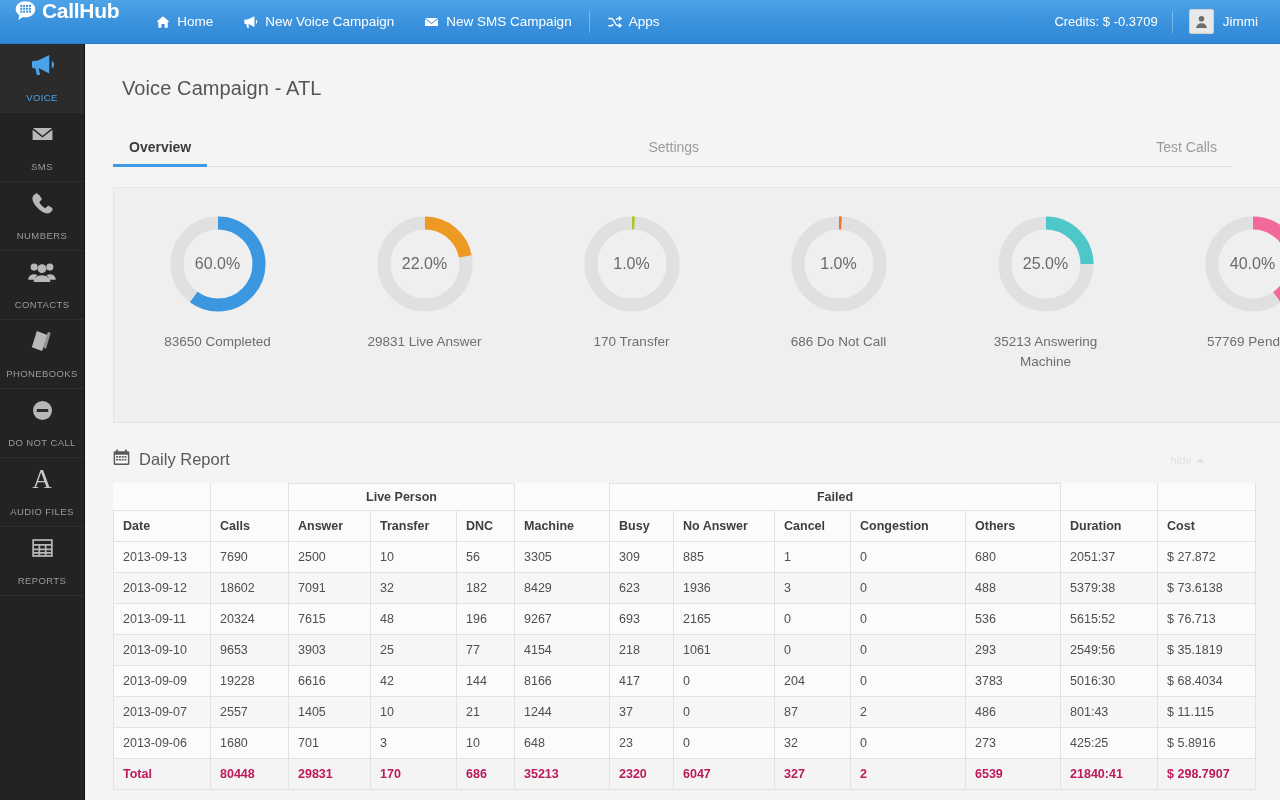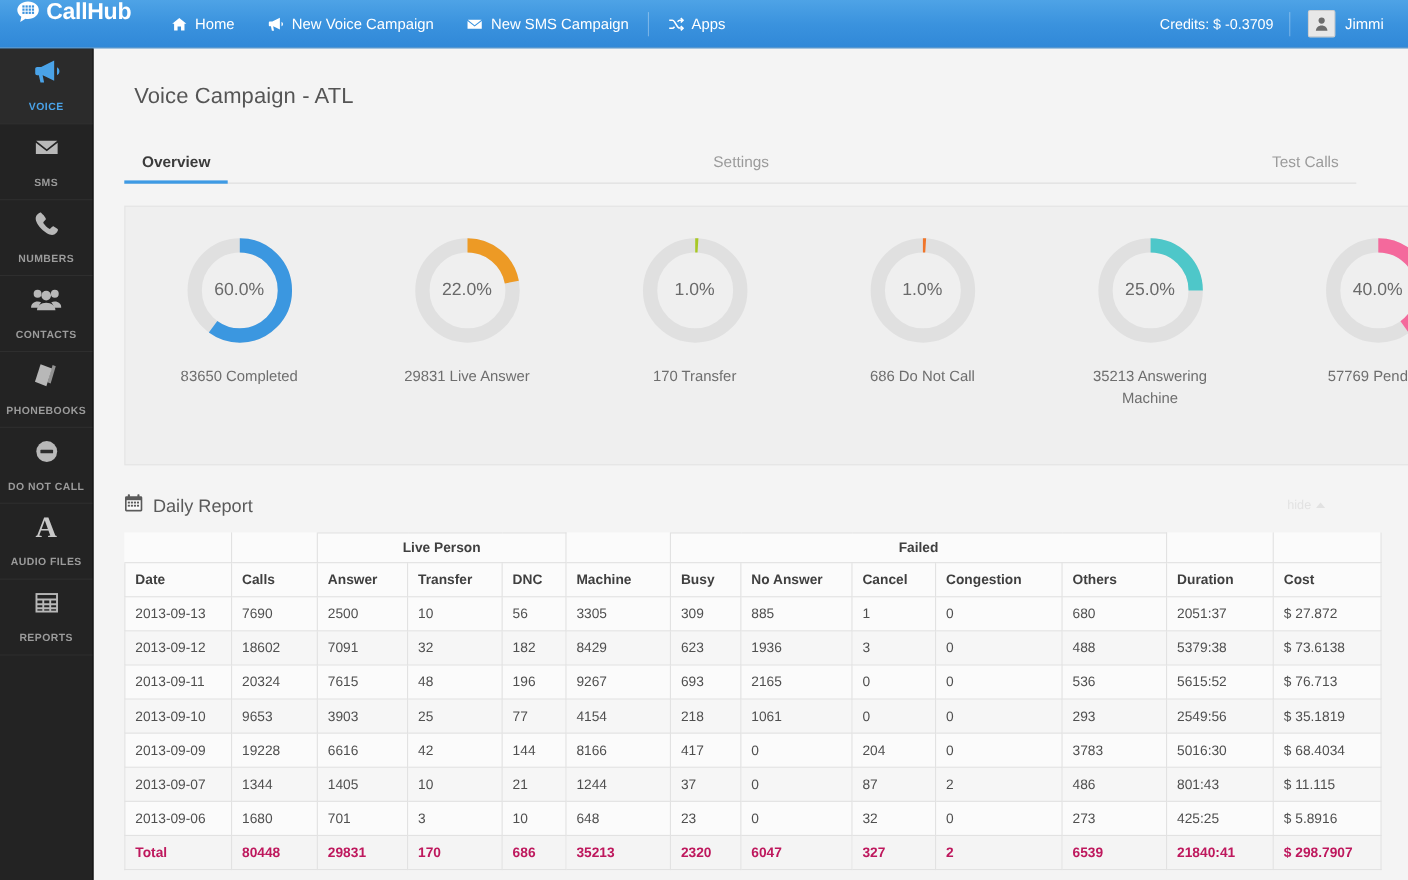--- a/index.html
+++ b/index.html
@@ -53,21 +53,21 @@
   
   .sidebar {
     position: absolute; top: 44px; left: 0; width: 85px; height: 756px;
     background: #232323; border-right: 1px solid #111; z-index: 20;
   }
   .side-item {
     height: 69px; width: 84px;
     display: flex; flex-direction: column;
     align-items: center; justify-content: center; gap: 16px;
     border-bottom: 1px solid #2e2e2e;
-    color: #9a9a9a; cursor: pointer; text-align: center; font-weight: bold;
+    color: #9a9a9a; cursor: pointer; text-align: center;
   }
   .side-item.active { background: #2b2b2b; color: #4aa3e8; }
   .side-item.active .side-label { color: #4aa3e8; }
   .side-icon { height: 24px; display: flex; align-items: center; justify-content: center; }
   .side-label { font-size: 9.5px; letter-spacing: 0.4px; color: #9b9b9b; line-height: 1; }
 
   
   .main {
     position: absolute; top: 44px; left: 85px;
     width: 1195px; height: 756px; background: #f4f4f4;
@@ -529,21 +529,21 @@
           <td>417</td>
           <td>0</td>
           <td>204</td>
           <td>0</td>
           <td>3783</td>
           <td>5016:30</td>
           <td>$ 68.4034</td>
         </tr>
         <tr>
           <td>2013-09-07</td>
-          <td>1344</td>
+          <td>2557</td>
           <td>1405</td>
           <td>10</td>
           <td>21</td>
           <td>1244</td>
           <td>37</td>
           <td>0</td>
           <td>87</td>
           <td>2</td>
           <td>486</td>
           <td>801:43</td>

